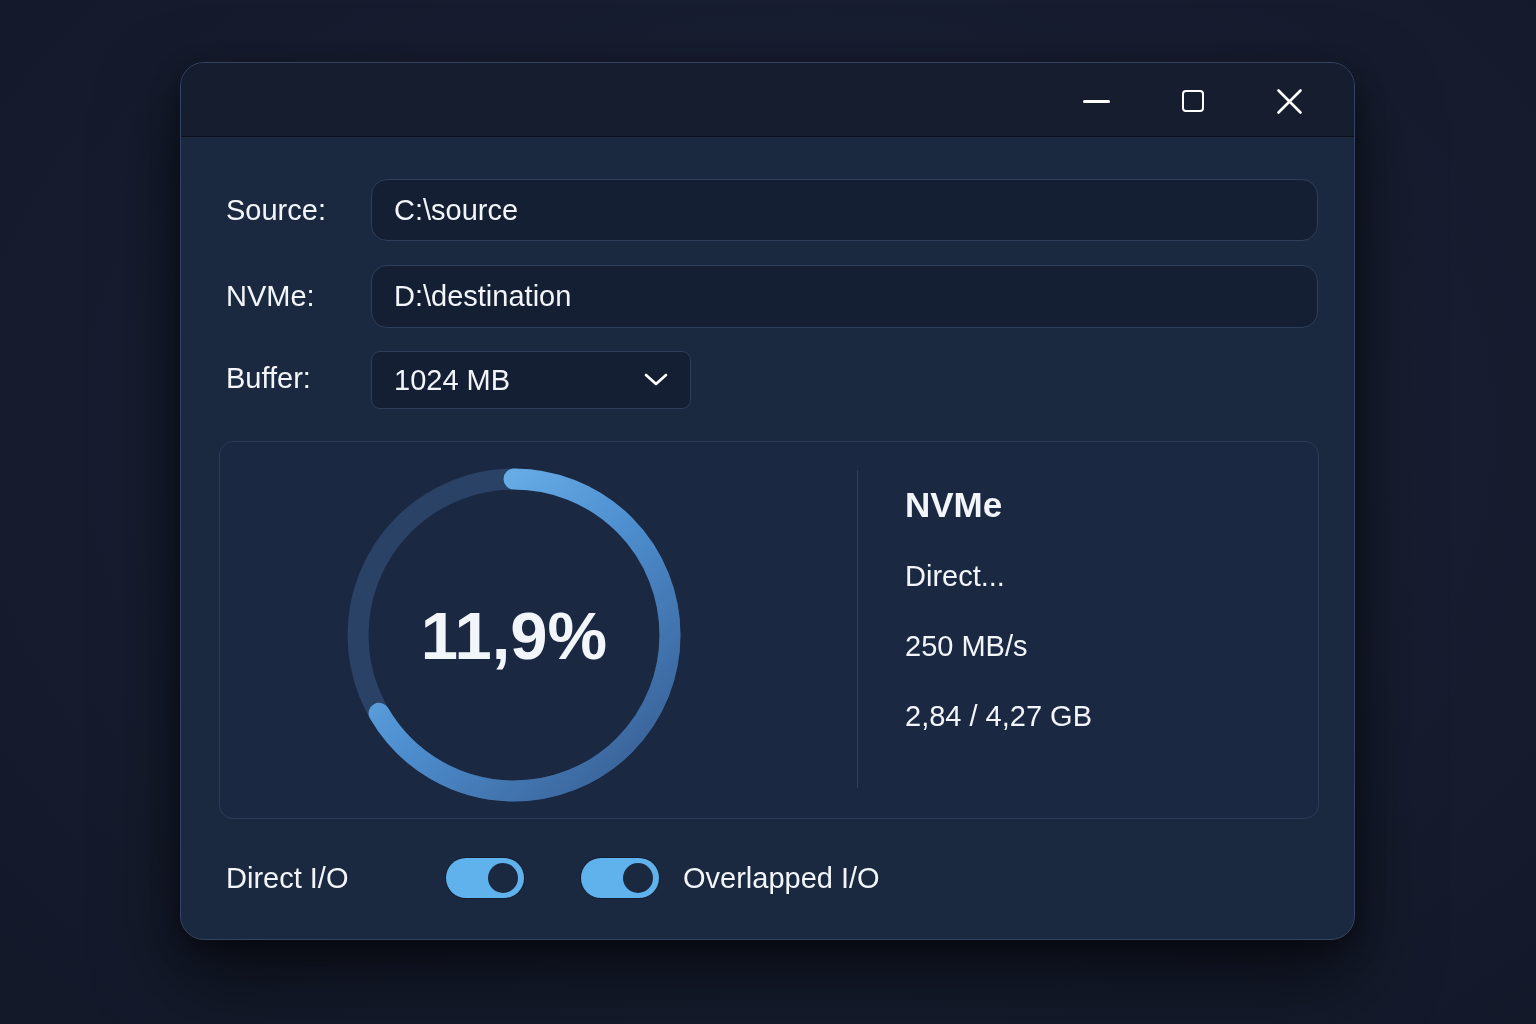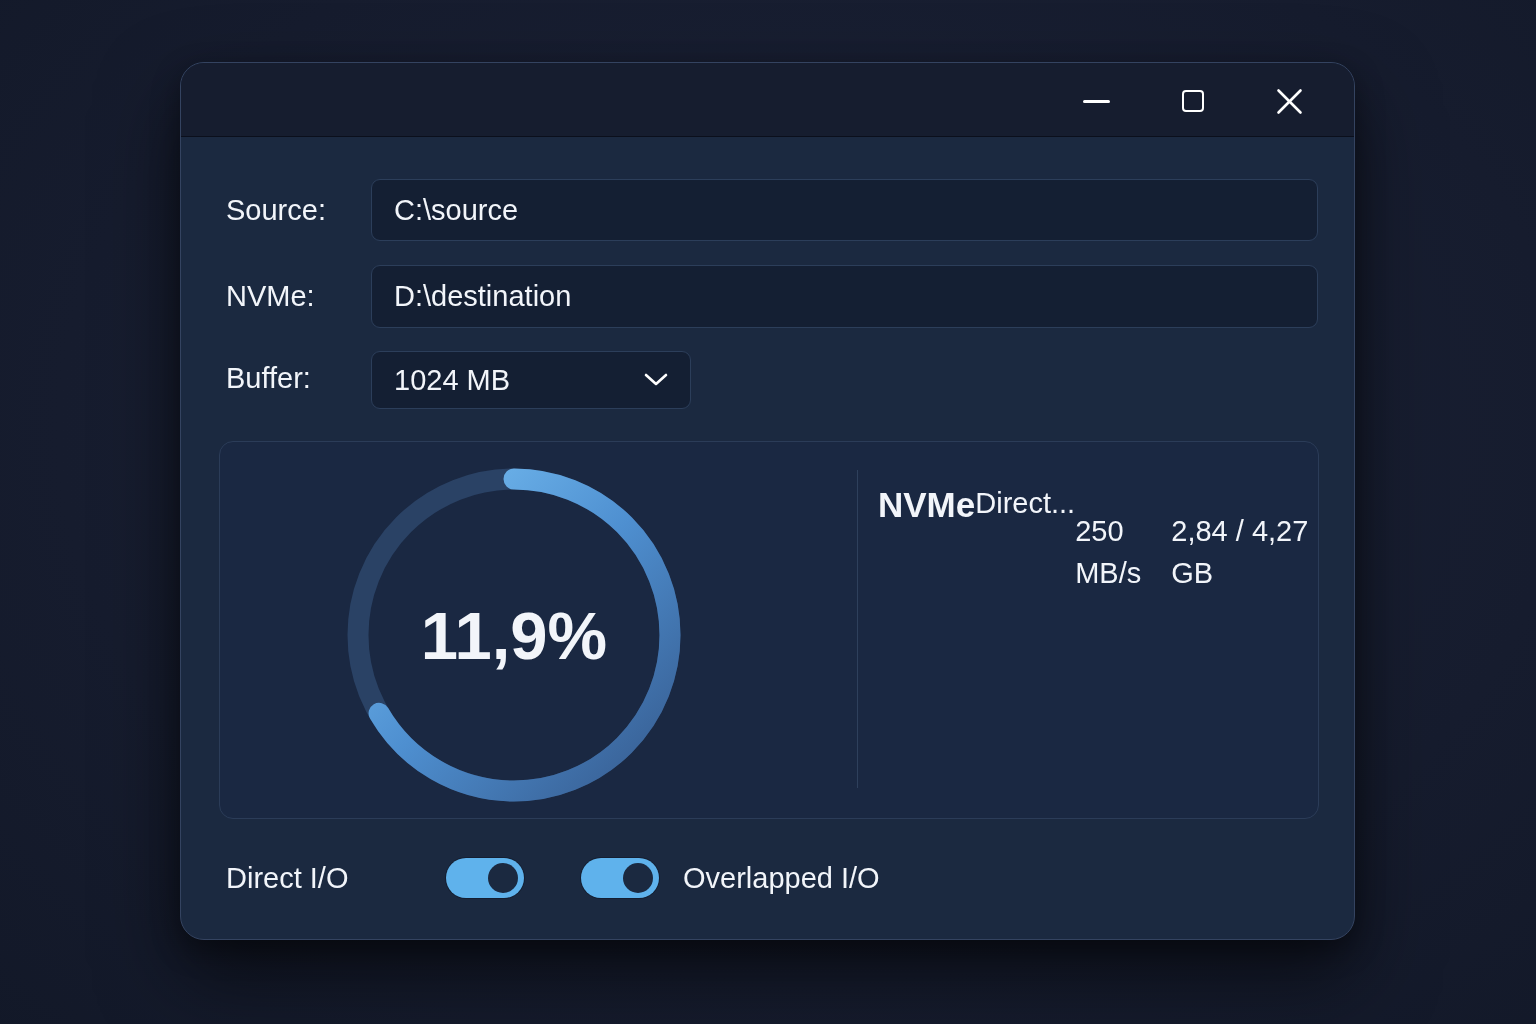--- a/index.html
+++ b/index.html
@@ -56,21 +56,21 @@
     display:flex; align-items:center;
     font-size:29px; color:var(--text);
   }
   .lbl-source{top:116px;}
   .lbl-dest{top:202px;}
   .lbl-buffer{top:286px;height:58px;}
   .text-input{
     position:absolute; left:190px; width:947px; height:62px;
     background:var(--field-bg);
     border:1px solid var(--field-border);
-    border-radius:9px;
+    border-radius:16px;
     color:var(--text); font-size:29px; font-family:"Liberation Sans", sans-serif;
     padding:0 22px; outline:none;
   }
   .inp-source{top:116px;}
   .inp-dest{top:202px;height:63px;}
   .dropdown{
     position:absolute; left:190px; top:288px; width:320px; height:58px;
     background:var(--field-bg);
     border:1px solid var(--field-border);
     border-radius:9px;
@@ -87,21 +87,21 @@
   .ring-svg{position:absolute; left:124px; top:23px;}
   .percent{
     position:absolute; left:124px; top:23px; width:340px; height:340px;
     display:flex; align-items:center; justify-content:center;
     font-size:67px; font-weight:700;
   }
   .v-divider{
     position:absolute; left:637px; top:28px; width:1px; height:318px;
     background:var(--divider);
   }
-  .stats{position:absolute; left:658px; top:40px; display:flex; flex-direction:row;}
+  .stats{position:absolute; left:685px; top:40px; display:flex; flex-direction:column;}
   .stat-device{font-size:35px; font-weight:700; line-height:46px; margin-bottom:27px;}
   .stat-line{font-size:29px; line-height:42px; margin-top:28px;}
   
   .toggle-label{
     position:absolute; top:795px; height:40px;
     display:flex; align-items:center; font-size:29px;
   }
   .tlbl-direct{left:45px;text-align:right;}
   .tlbl-overlapped{left:502px;text-align:right;}
   .toggle{

